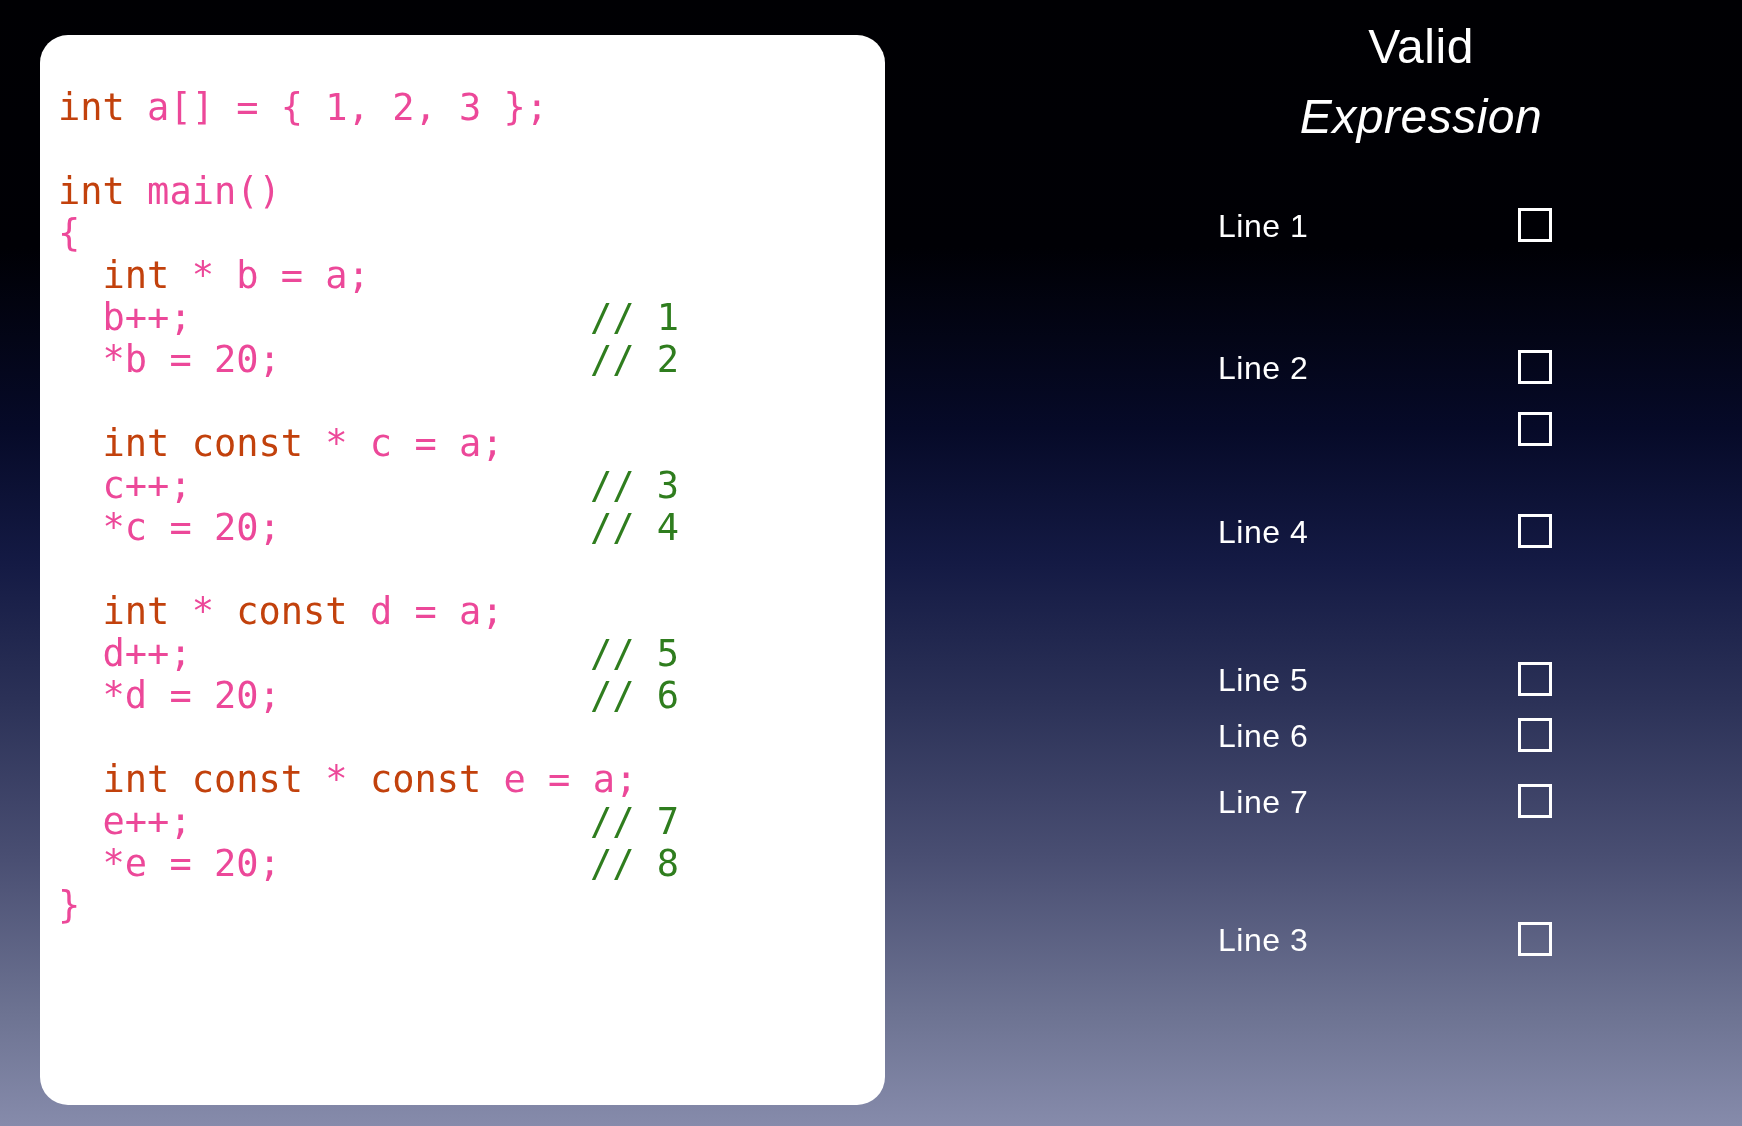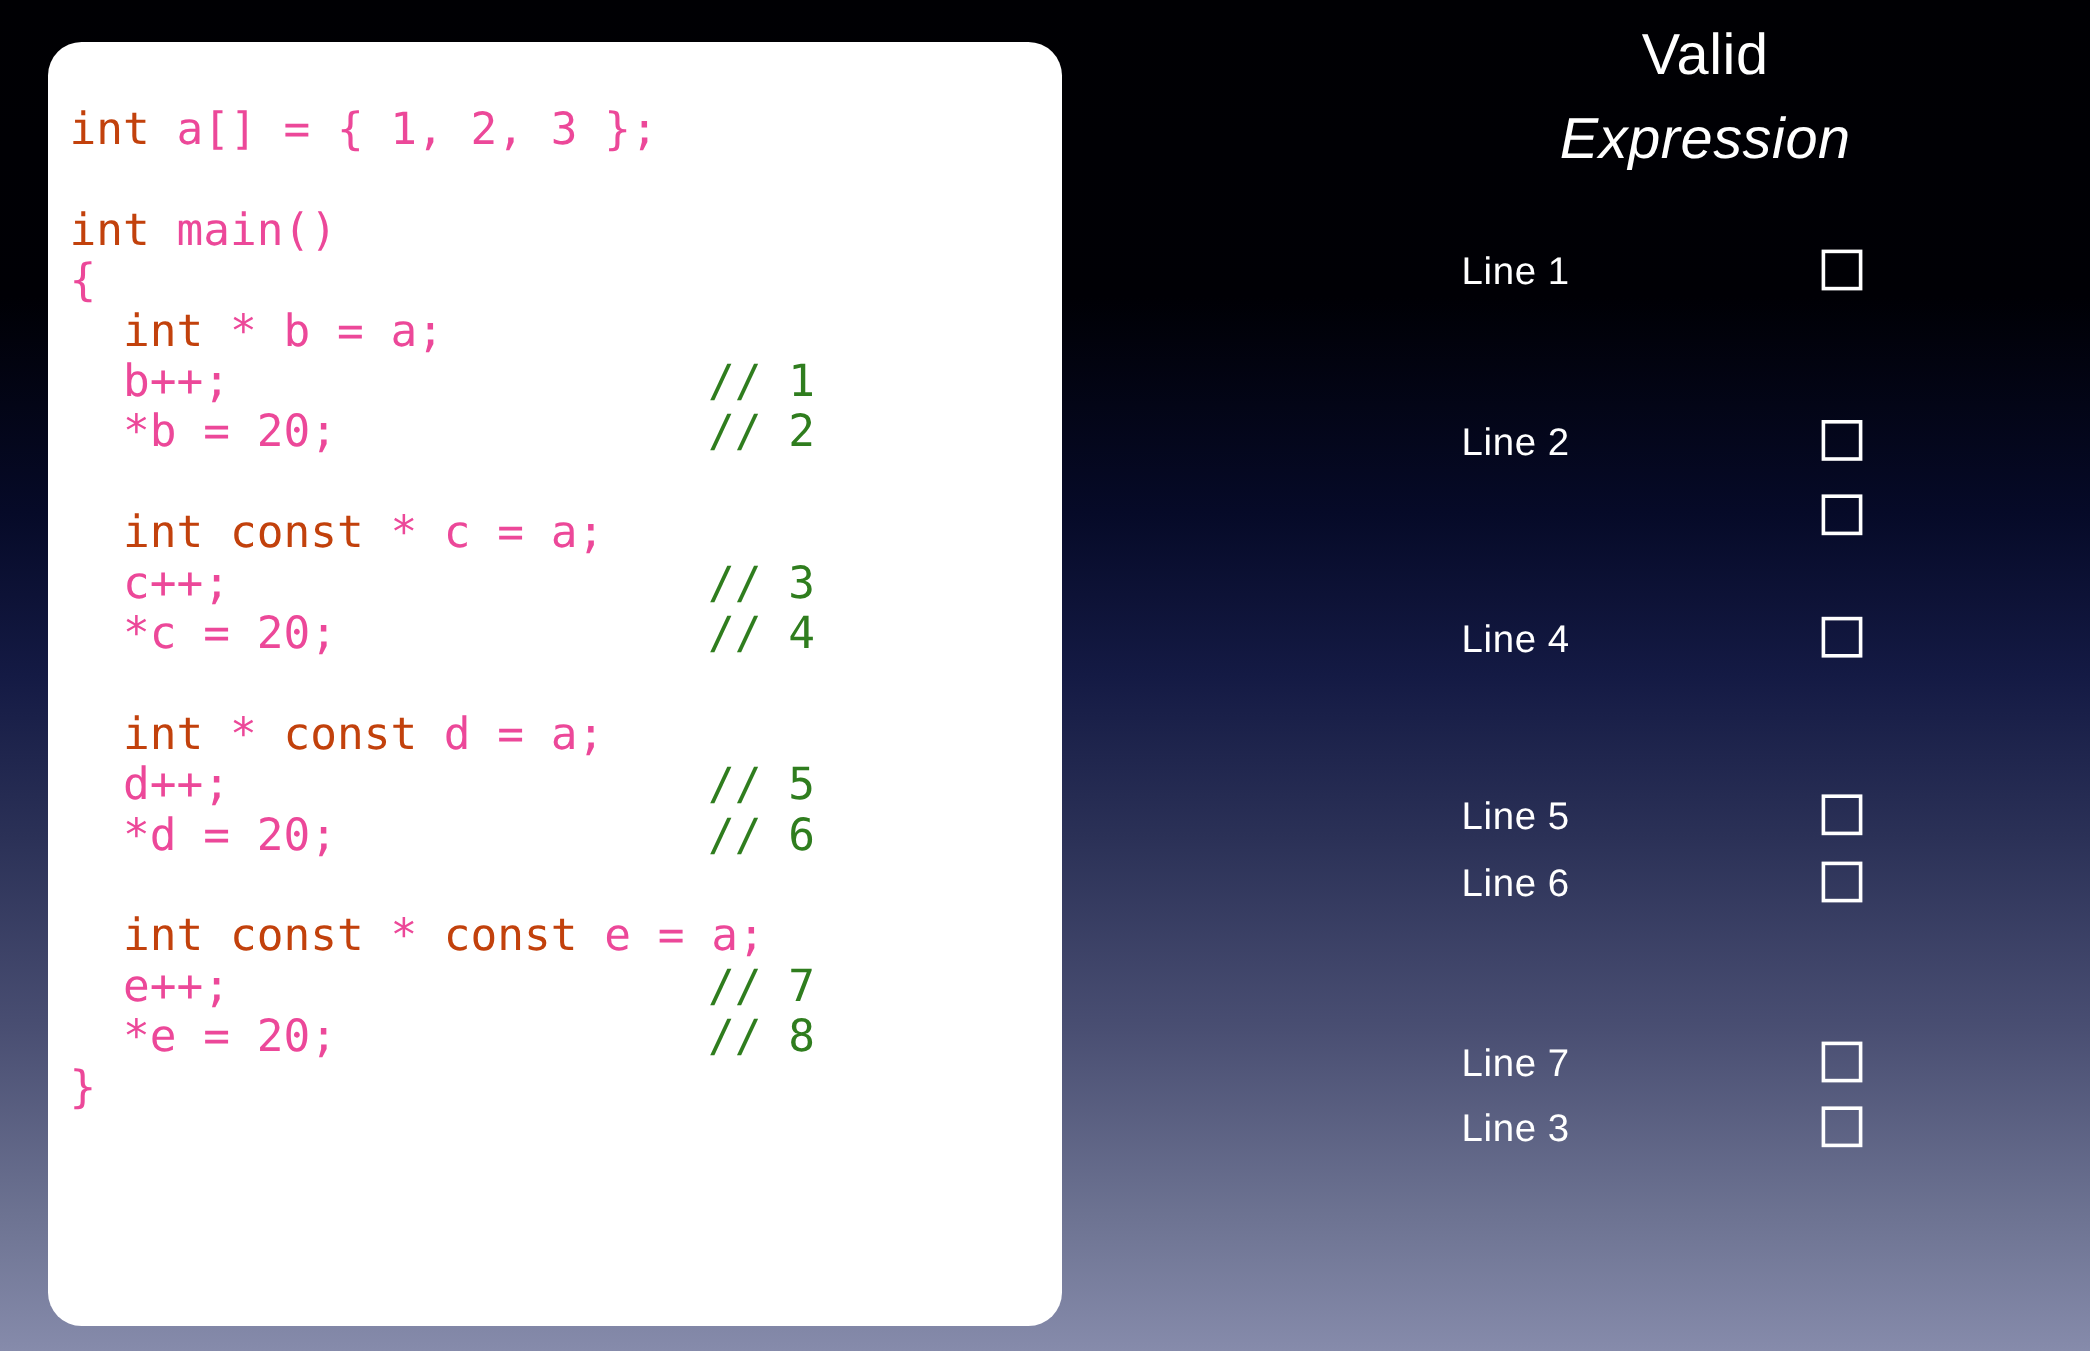--- a/index.html
+++ b/index.html
@@ -152,21 +152,21 @@
           <span class="row-checkbox"></span>
         </div>
         <div class="row" style="top: 636px; margin-top: 14px;">
           <span class="row-label">Line 5</span>
           <span class="row-checkbox"></span>
         </div>
         <div class="row" style="top: 706px;">
           <span class="row-label">Line 6</span>
           <span class="row-checkbox"></span>
         </div>
-        <div class="row" style="top: 856px; text-decoration: underline;">
+        <div class="row" style="top: 772px; text-decoration: underline;">
           <span class="row-label">Line 7</span>
           <span class="row-checkbox"></span>
         </div>
         <div class="row" style="top: 910px;">
           <span class="row-label">Line 3</span>
           <span class="row-checkbox"></span>
         </div>
       </div>
 
   </div>

